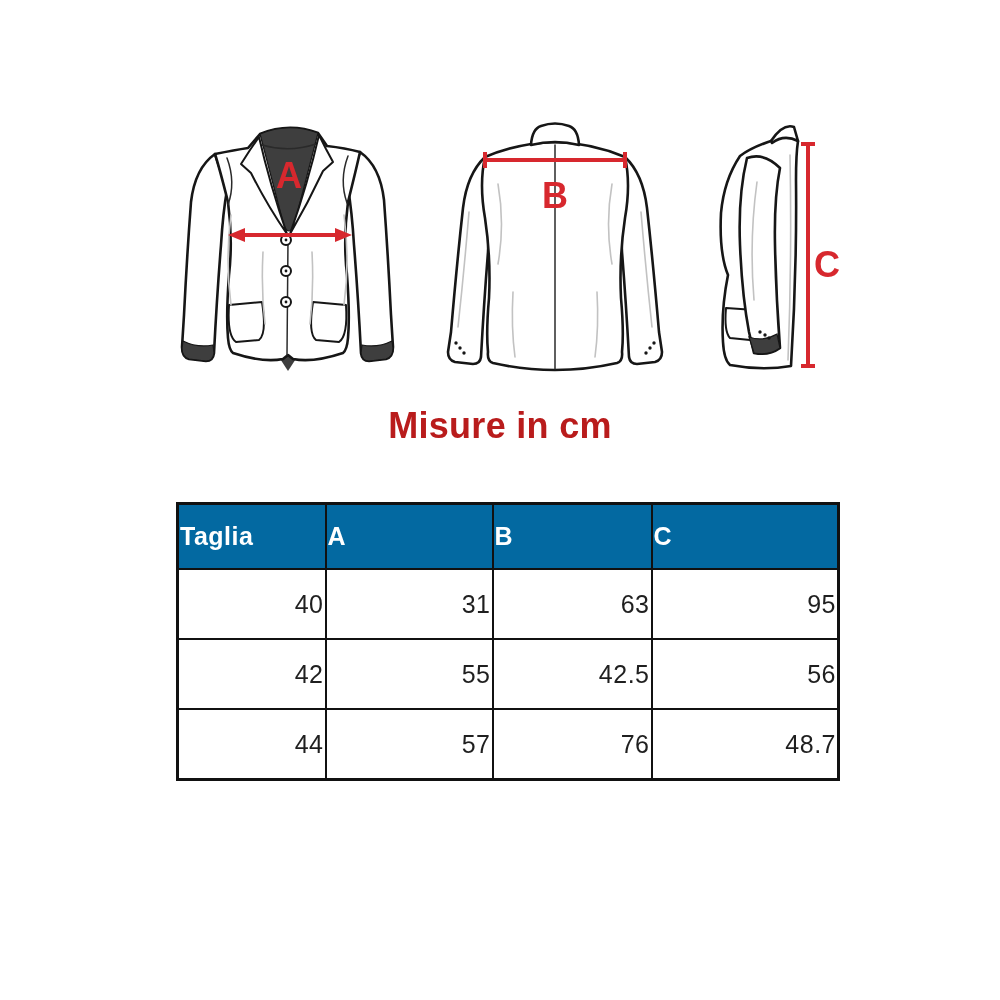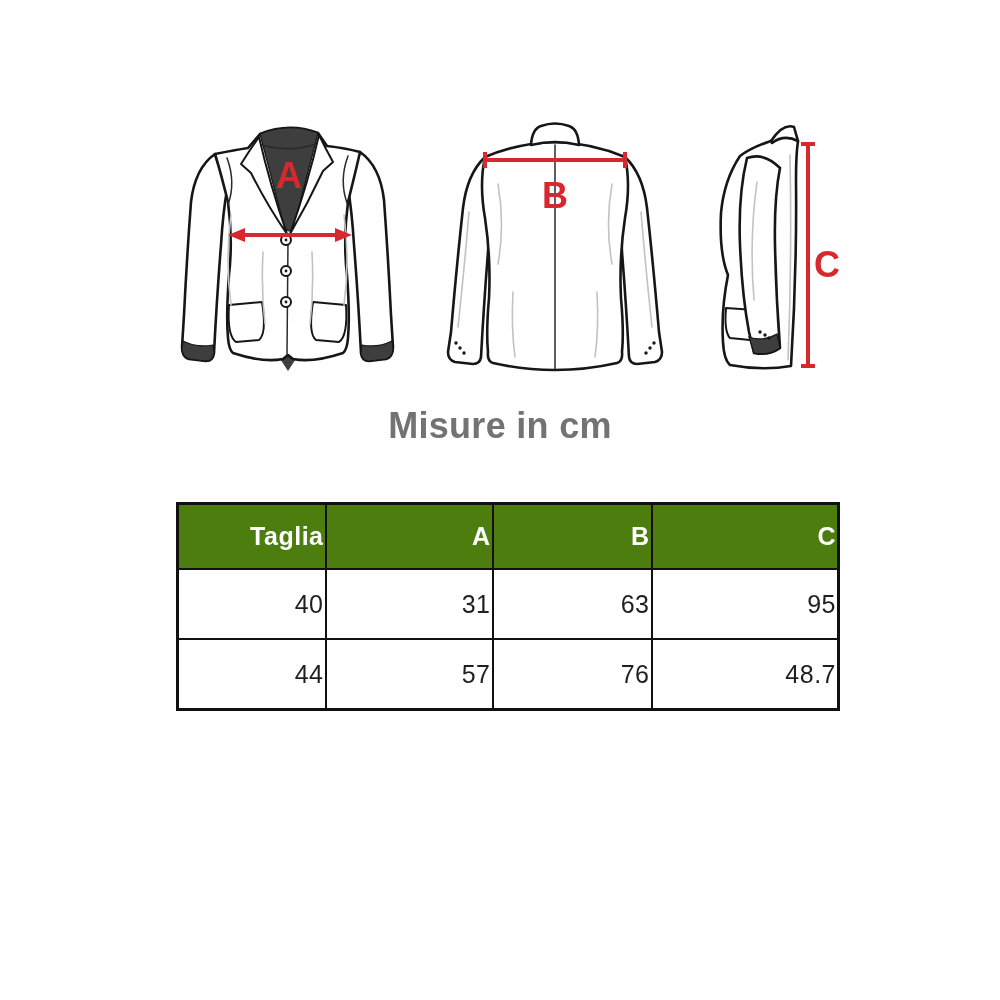--- a/index.html
+++ b/index.html
@@ -20,33 +20,33 @@
   .dot  { fill:#161616; stroke:none; }
   .red-ln { stroke:#d7282e; stroke-width:4; fill:none; }
   .red-fill { fill:#d7282e; stroke:none; }
   .measure-label {
     font-family:"Liberation Sans", sans-serif; font-size:36px; font-weight:700;
     fill:#d7282e; text-anchor:middle;
   }
 
   .title {
     position:absolute; left:0; top:406px; width:1000px; text-align:center;
-    font-size:36px; line-height:40px; font-weight:700; color:#737373;
+    font-size:36px; line-height:40px; font-weight:700; color:#b91c1c;
     letter-spacing:0.3px;
   }
 
   table.size {
     position:absolute; left:176px; top:502px; width:661px;
     border-collapse:collapse; table-layout:fixed;
     border:3px solid #111111;
   }
   table.size th {
-    background:#4d7c0f; color:#ffffff; height:61px;
+    background:#0369a1; color:#ffffff; height:61px;
     font-size:25px; font-weight:700; letter-spacing:0.5px;
-    border:2px solid #111111; text-align:right;
+    border:2px solid #111111; text-align:left;
   }
   table.size td {
     background:#ffffff; color:#1f1f1f; height:66px;
     font-size:25px; font-weight:400; letter-spacing:0.5px;
     border:2px solid #111111; text-align:right;
   }
 </style>
 </head>
 <body>
 
@@ -166,20 +166,26 @@
       </tr>
     </thead>
     <tbody>
       <tr>
         <td>40</td>
         <td>31</td>
         <td>63</td>
         <td>95</td>
       </tr>
       <tr>
+        <td>42</td>
+        <td>55</td>
+        <td>42.5</td>
+        <td>56</td>
+      </tr>
+      <tr>
         <td>44</td>
         <td>57</td>
         <td>76</td>
         <td>48.7</td>
       </tr>
     </tbody>
   </table>
 
 </div>
 

